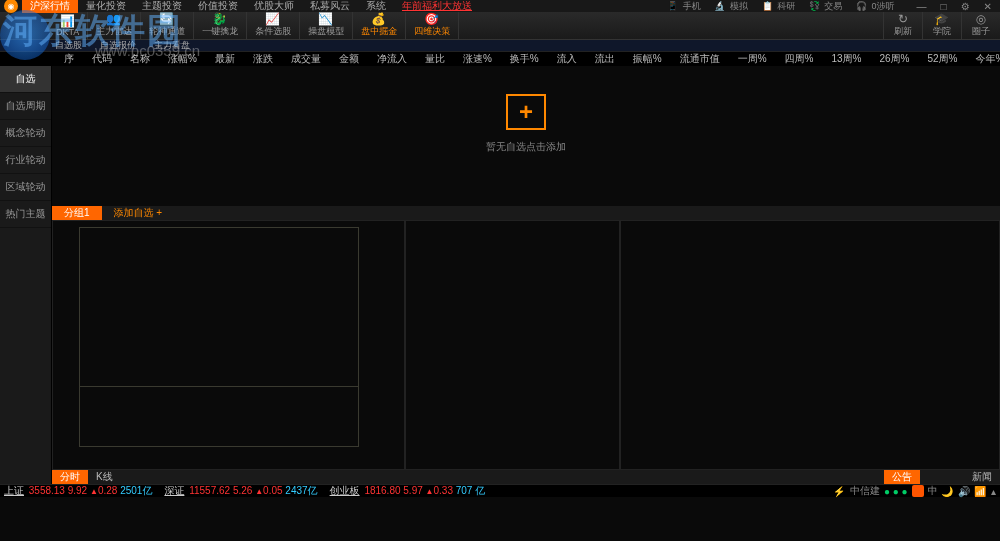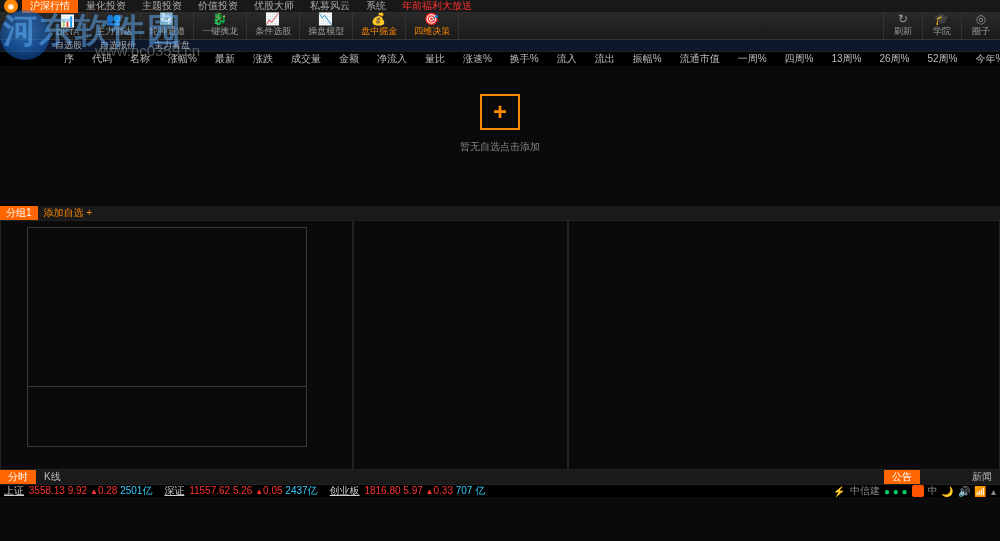--- a/index.html
+++ b/index.html
@@ -3,21 +3,21 @@
 <meta charset="utf-8">
 <style>
 * { margin: 0; padding: 0; box-sizing: border-box; }
 body { width: 1000px; height: 541px; background: #0a0a0a; font-family: "Microsoft YaHei", sans-serif; font-size: 11px; color: #999; overflow: hidden; position: relative; }
 
 
 .top-menu { height: 12px; background: #181818; display: flex; align-items: center; padding: 0 4px; font-size: 10px; }
 .top-menu .logo-icon { width: 14px; height: 14px; background: #ff8800; border-radius: 50%; margin-right: 4px; display: flex; align-items: center; justify-content: center; font-size: 8px; color: #fff; }
 .top-menu .menu-item { padding: 0 8px; color: #aaa; cursor: pointer; }
 .top-menu .menu-item.active { background: #ff6600; color: #fff; }
-.top-menu .menu-item.promo { color: #ff3333; }
+.top-menu .menu-item.promo { color: #ff3333; text-decoration: underline; }
 .top-menu .right-menu { margin-left: auto; display: flex; align-items: center; gap: 2px; }
 .top-menu .right-menu span { padding: 0 4px; color: #888; font-size: 9px; cursor: pointer; }
 .top-menu .win-controls { display: flex; gap: 6px; margin-left: 8px; }
 .top-menu .win-controls span { color: #888; cursor: pointer; font-size: 10px; }
 
 
 .toolbar { height: 28px; background: linear-gradient(#2a2a2a, #1a1a1a); border-bottom: 1px solid #333; display: flex; align-items: center; padding-left: 48px; }
 .tool-btn { display: flex; flex-direction: column; align-items: center; justify-content: center; padding: 0 8px; height: 100%; color: #999; font-size: 9px; cursor: pointer; border-right: 1px solid #333; }
 .tool-btn .tool-ico { font-size: 12px; line-height: 1; }
 .tool-btn.orange { color: #ff8800; }
@@ -45,21 +45,21 @@
 
 .content { flex: 1; display: flex; flex-direction: column; }
 .upper { flex: 1; position: relative; background: #0a0a0a; }
 .add-box { position: absolute; left: 50%; top: 50%; transform: translate(-50%, -70%); text-align: center; }
 .plus-btn { width: 40px; height: 36px; border: 2px solid #ff8800; display: flex; align-items: center; justify-content: center; margin: 0 auto 10px; cursor: pointer; }
 .plus-btn span { color: #ff8800; font-size: 24px; font-weight: bold; }
 .add-text { color: #888; font-size: 10px; }
 
 
 .mid-tabs { height: 14px; background: #1a1a1a; display: flex; align-items: center; font-size: 10px; }
-.mid-tab { padding: 0 6px; height: 100%; display: flex; align-items: center; color: #bbb; cursor: pointer; }
+.mid-tab { padding: 0 12px; height: 100%; display: flex; align-items: center; color: #bbb; cursor: pointer; }
 .mid-tab.active { background: #ff6600; color: #fff; }
 .mid-tab.add { color: #ff8800; }
 
 
 .lower { height: 250px; display: flex; background: #0a0a0a; }
 .lpanel { border: 1px solid #222; position: relative; }
 .lpanel.p1 { width: 353px; }
 .lpanel.p2 { width: 215px; }
 .lpanel.p3 { flex: 1; }
 .chart-box { position: absolute; left: 26px; top: 6px; width: 280px; height: 160px; border: 1px solid #3a3a30; }
@@ -88,20 +88,33 @@
 <div class="top-menu">
   <span class="logo-icon">◉</span>
   <span class="menu-item active">沪深行情</span>
   <span class="menu-item">量化投资</span>
   <span class="menu-item">主题投资</span>
   <span class="menu-item">价值投资</span>
   <span class="menu-item">优股大师</span>
   <span class="menu-item">私募风云</span>
   <span class="menu-item">系统</span>
   <span class="menu-item promo">年前福利大放送</span>
+  <div class="right-menu">
+    <span>📱<span>手机</span></span>
+    <span>🔬<span>模拟</span></span>
+    <span>📋<span>科研</span></span>
+    <span>💱<span>交易</span></span>
+    <span>🎧<span>0涉听</span></span>
+    <div class="win-controls">
+      <span>—</span>
+      <span>□</span>
+      <span>⚙</span>
+      <span>✕</span>
+    </div>
+  </div>
 </div>
 
 <div class="toolbar">
   <div class="tool-btn">
       <span class="tool-ico">📊</span>
       <span>DKTA</span>
     </div>
   <div class="tool-btn">
       <span class="tool-ico">👥</span>
       <span>主力雷达</span>
@@ -172,20 +185,28 @@
   <span>一周%</span>
   <span>四周%</span>
   <span>13周%</span>
   <span>26周%</span>
   <span>52周%</span>
   <span>今年%</span>
 
 </div>
 
 <div class="main">
+  <div class="sidebar">
+    <div class="sidebar-item active">自选</div>
+    <div class="sidebar-item">自选周期</div>
+    <div class="sidebar-item">概念轮动</div>
+    <div class="sidebar-item">行业轮动</div>
+    <div class="sidebar-item">区域轮动</div>
+    <div class="sidebar-item">热门主题</div>
+  </div>
   <div class="content">
     <div class="upper">
       <div class="add-box">
         <div class="plus-btn">
             <span>+</span>
           </div>
         <div class="add-text">暂无自选点击添加</div>
       </div>
     </div>
     <div class="mid-tabs">

